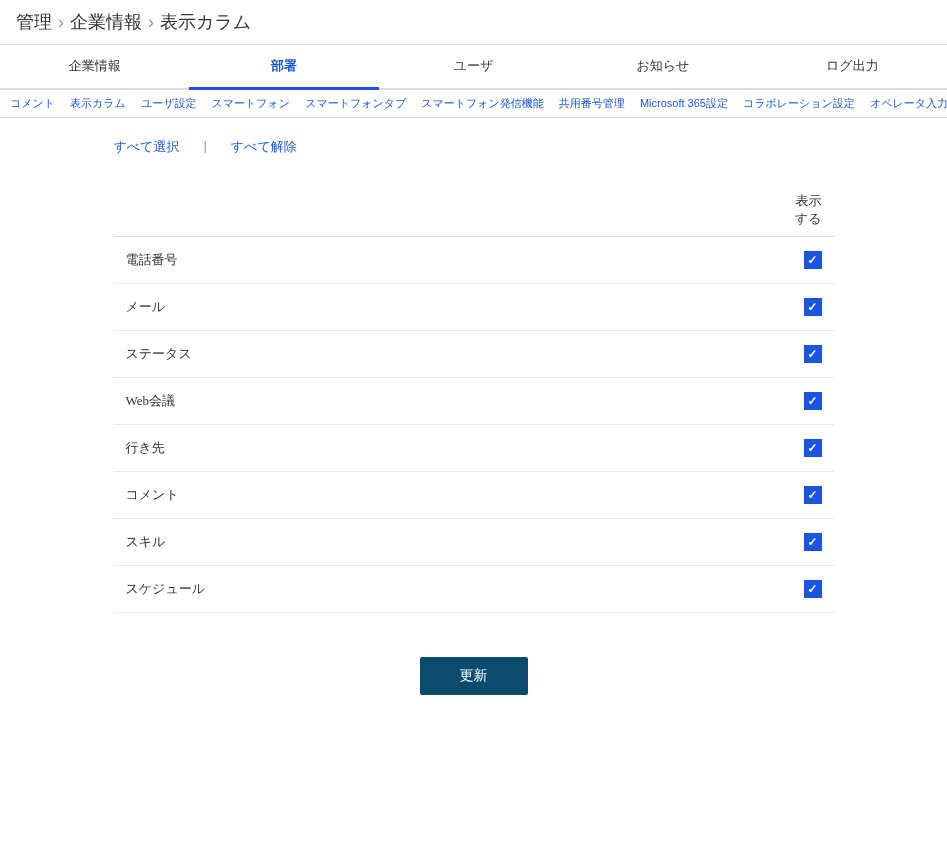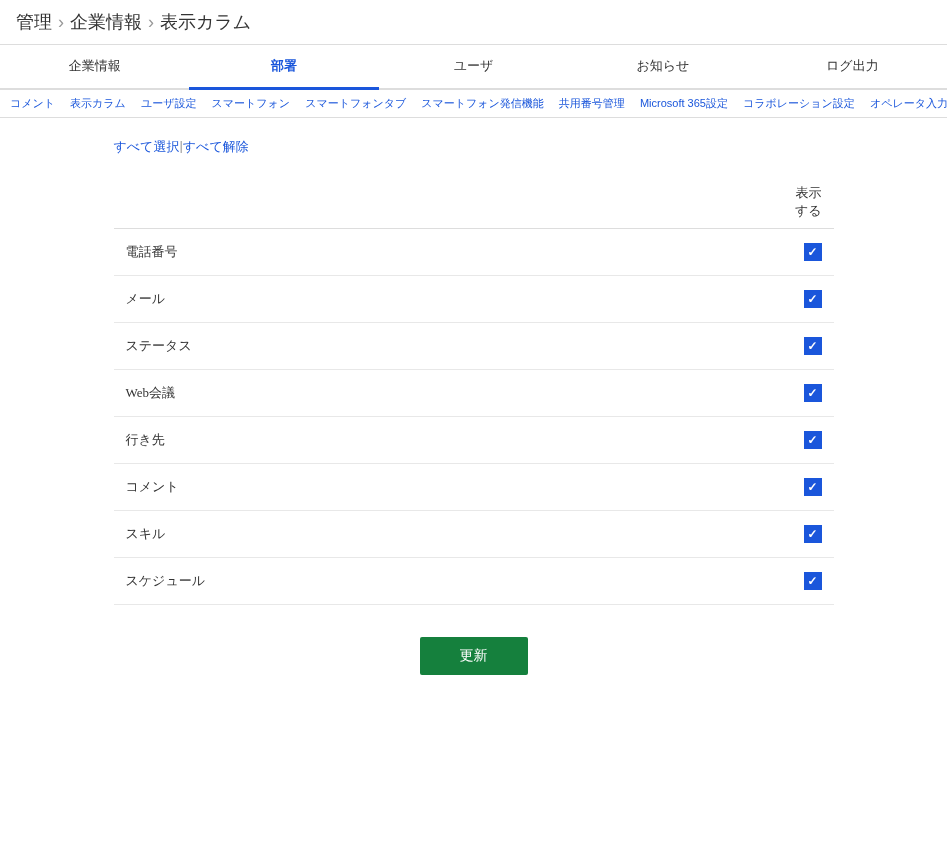--- a/index.html
+++ b/index.html
@@ -58,22 +58,22 @@
     
     .content {
       padding: 20px 40px;
       max-width: 800px;
       margin: 0 auto;
     }
 
     
     .select-controls {
       display: flex;
-      gap: 0;
-      margin-bottom: 20px;
+      gap: 24px;
+      margin-bottom: 28px;
     }
     .link-btn {
       color: #1a56db;
       cursor: pointer;
       font-size: 13px;
       text-decoration: none;
     }
     .link-separator {
       color: #999;
       font-size: 13px;
@@ -123,23 +123,23 @@
     .check-box.checked::after {
       content: '✓';
       color: #fff;
       font-size: 12px;
       font-weight: bold;
     }
 
     
     .btn-update {
       display: block;
-      margin: 32px auto 0;
+      margin: 44px auto 0;
       padding: 10px 40px;
-      background: #15803d;
+      background: #0c4a6e;
       color: #fff;
       border: none;
       font-size: 14px;
       cursor: pointer;
       border-radius: 2px;
     }
   </style>
 </head>
 <body>
 

